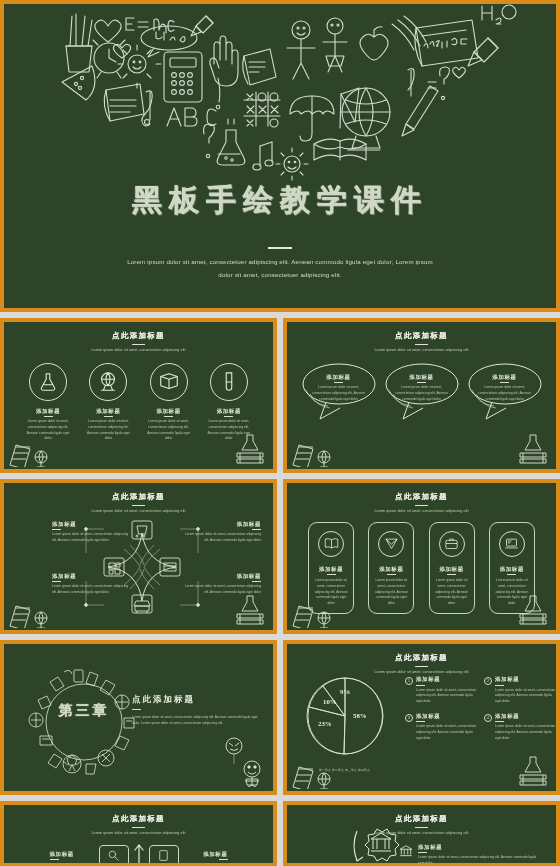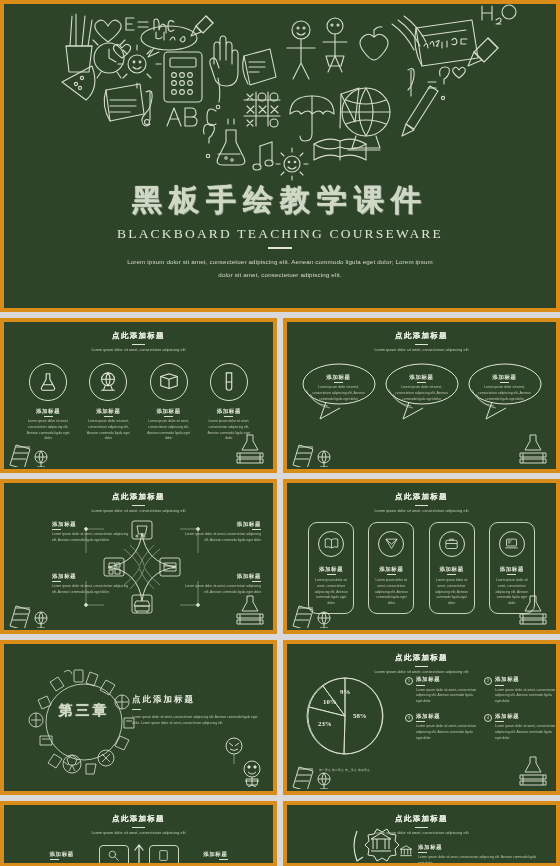--- a/index.html
+++ b/index.html
@@ -389,21 +389,20 @@
             <path d="M455 66 q-3-5-6-1 q-2 3 6 9 q8-6 6-9 q-3-4-6 1z"></path>
           </g>
 
           <g>
             <path d="M424 78 h8 M424 84 h8"></path>
           </g>
         </svg>
       </div>
 
       <div class="hero-title">黑板手绘教学课件</div>
-      <div class="hero-sub">BLACKBOARD TEACHING COURSEWARE</div>
       <div class="hero-rule"></div>
       <div class="hero-body">
         <div>Lorem ipsum dolor sit amet, consectetuer adipiscing elit. Aenean commodo ligula eget dolor; Lorem ipsum</div>
         <div>dolor sit amet, consectetuer adipiscing elit.</div>
       </div>
     </div>
   </div>
 
   <div class="grid">
 

